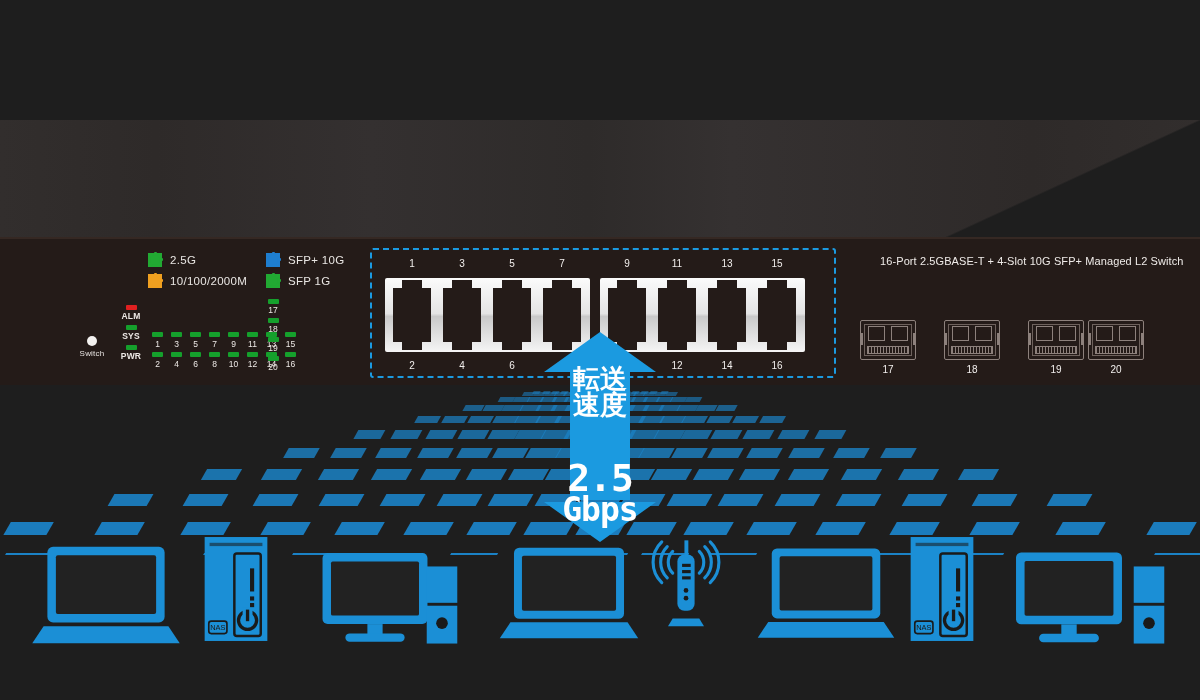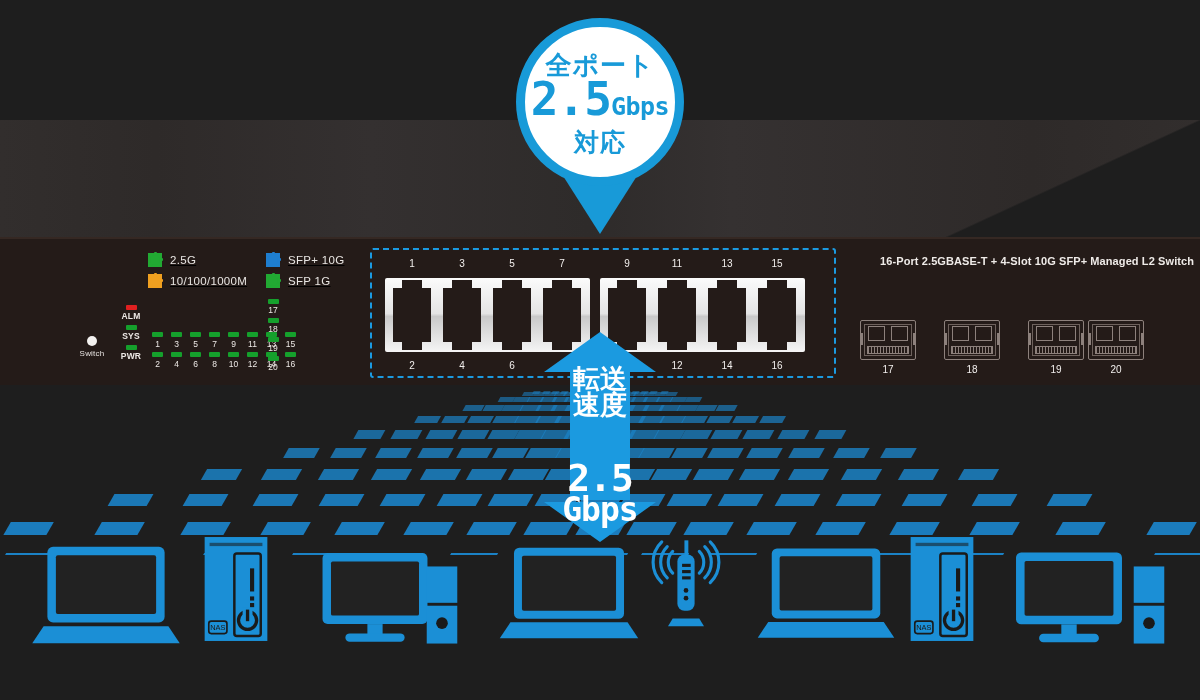--- a/index.html
+++ b/index.html
@@ -14,21 +14,21 @@
   
   .topface-cut-r{position:absolute;right:0;top:120px;width:260px;height:120px;
      background:linear-gradient(to bottom right, rgba(0,0,0,0) 0%, rgba(0,0,0,0) 49.6%, #1e1e1e 50.4%, #1e1e1e 100%);}
 
   
   .chassis{position:absolute;left:0;top:237px;width:1200px;height:148px;background:#241b18;}
   .chassis-top-hl{position:absolute;left:0;top:237px;width:1200px;height:2px;background:#3a2c27;opacity:.8;}
 
   
   .legend{position:absolute;left:148px;top:250px;width:220px;}
-  .legend-col{position:absolute;text-decoration:underline;}
+  .legend-col{position:absolute;}
   .lg-row{display:flex;align-items:center;height:19px;margin-bottom:2px;}
   .lg-label{color:#e9e6e3;font-size:11.5px;letter-spacing:.3px;margin-left:8px;white-space:nowrap;}
   .burst{position:relative;width:14px;height:14px;flex:0 0 14px;}
   .burst i{position:absolute;left:50%;top:50%;width:3px;height:15px;margin:-7.5px 0 0 -1.5px;border-radius:1px;background:inherit;}
   .burst i:nth-child(1){transform:rotate(0deg);}
   .burst i:nth-child(2){transform:rotate(45deg);}
   .burst i:nth-child(3){transform:rotate(90deg);}
   .burst i:nth-child(4){transform:rotate(135deg);}
   .burst b{position:absolute;left:2px;top:2px;width:10px;height:10px;border-radius:50%;background:inherit;display:block;}
 
@@ -68,21 +68,21 @@
   .sfp{position:absolute;width:56px;height:40px;border:1px solid #8d817c;border-radius:2px;background:#241b18;box-sizing:border-box;}
   .sfp .inner{position:absolute;left:3px;top:3px;right:3px;bottom:3px;border:1px solid #6e625d;box-sizing:border-box;}
   .sfp .slotA,.sfp .slotB{position:absolute;top:5px;width:17px;height:15px;border:1px solid #8d817c;box-sizing:border-box;}
   .sfp .slotA{left:7px;} .sfp .slotB{right:7px;}
   .sfp .pins{position:absolute;left:6px;right:6px;bottom:5px;height:8px;border:1px solid #8d817c;box-sizing:border-box;
      background:repeating-linear-gradient(90deg,#8d817c 0 1px,transparent 1px 3px);}
   .sfp .ear{position:absolute;top:12px;width:3px;height:12px;background:#8d817c;}
   .sfp .earL{left:-1px;} .sfp .earR{right:-1px;}
   .sfp-num{position:absolute;color:#f2efed;font-size:10px;width:56px;text-align:center;}
 
-  .model{position:absolute;left:880px;top:255px;color:#efebe8;font-size:11px;letter-spacing:.1px;white-space:nowrap;font-weight:bold;}
+  .model{position:absolute;left:880px;top:255px;color:#efebe8;font-size:11px;letter-spacing:.1px;white-space:nowrap;}
 
   
   .floor{position:absolute;left:0;top:385px;width:1200px;height:170px;overflow:hidden;}
   .dash{position:absolute;background:#1b82c6;}
 
   
   .pin{position:absolute;left:516px;top:18px;width:168px;height:210px;}
   .pin-circle{position:absolute;left:0;top:0;width:168px;height:168px;border-radius:50%;
      background:#fff;border:9px solid #189ad8;box-sizing:border-box;}
   .pin-tail{position:absolute;left:50%;top:150px;margin-left:-42px;width:0;height:0;
@@ -328,21 +328,21 @@
         <span class="lg-label">2.5G</span>
       </div>
       <div class="lg-row">
         <span class="burst" id="b1" style="background: rgb(240, 160, 32);">
             <i></i>
             <i></i>
             <i></i>
             <i></i>
             <b></b>
           </span>
-        <span class="lg-label">10/100/1000M</span>
+        <span class="lg-label">10/100/2000M</span>
       </div>
     </div>
     <div class="legend-col" style="left:118px;top:0;">
       <div class="lg-row">
         <span class="burst" id="b2" style="background: rgb(31, 127, 208);">
             <i></i>
             <i></i>
             <i></i>
             <i></i>
             <b></b>
@@ -564,27 +564,20 @@
     <div class="ba-shaft"></div>
     <div class="ba-dn"></div>
     <div class="ba-txt">
       <div>転送</div>
       <div>速度</div>
     </div>
     <div class="ba-num">2.5</div>
     <div class="ba-unit">Gbps</div>
   </div>
 
-  <div class="pin">
-    <div class="pin-tail"></div>
-    <div class="pin-circle"></div>
-    <div class="pin-t1">全ポート</div>
-    <div class="pin-t2">2.5<span>Gbps</span></div>
-    <div class="pin-t3">対応</div>
-  </div>
 
   <div id="devices">
       <div class="dev" style="left: 30px; top: 543px; width: 152px; height: 104px;"><svg viewBox="0 0 160 110" width="152" height="104">
      <rect x="18" y="4" width="124" height="80" rx="6" fill="#1b8fd6"></rect>
      <rect x="27" y="13" width="106" height="62" rx="2" fill="#222"></rect>
      <path d="M14 88 L146 88 L158 106 L2 106 Z" fill="#1b8fd6"></path>
    </svg></div>
       <div class="dev" style="left: 203px; top: 535px; width: 66px; height: 108px;"><svg viewBox="0 0 80 130" width="66" height="108">
      <rect x="2" y="2" width="76" height="126" fill="#1b8fd6"></rect>
      <rect x="8" y="9" width="64" height="4" fill="#1a1a1a" opacity=".55"></rect>

